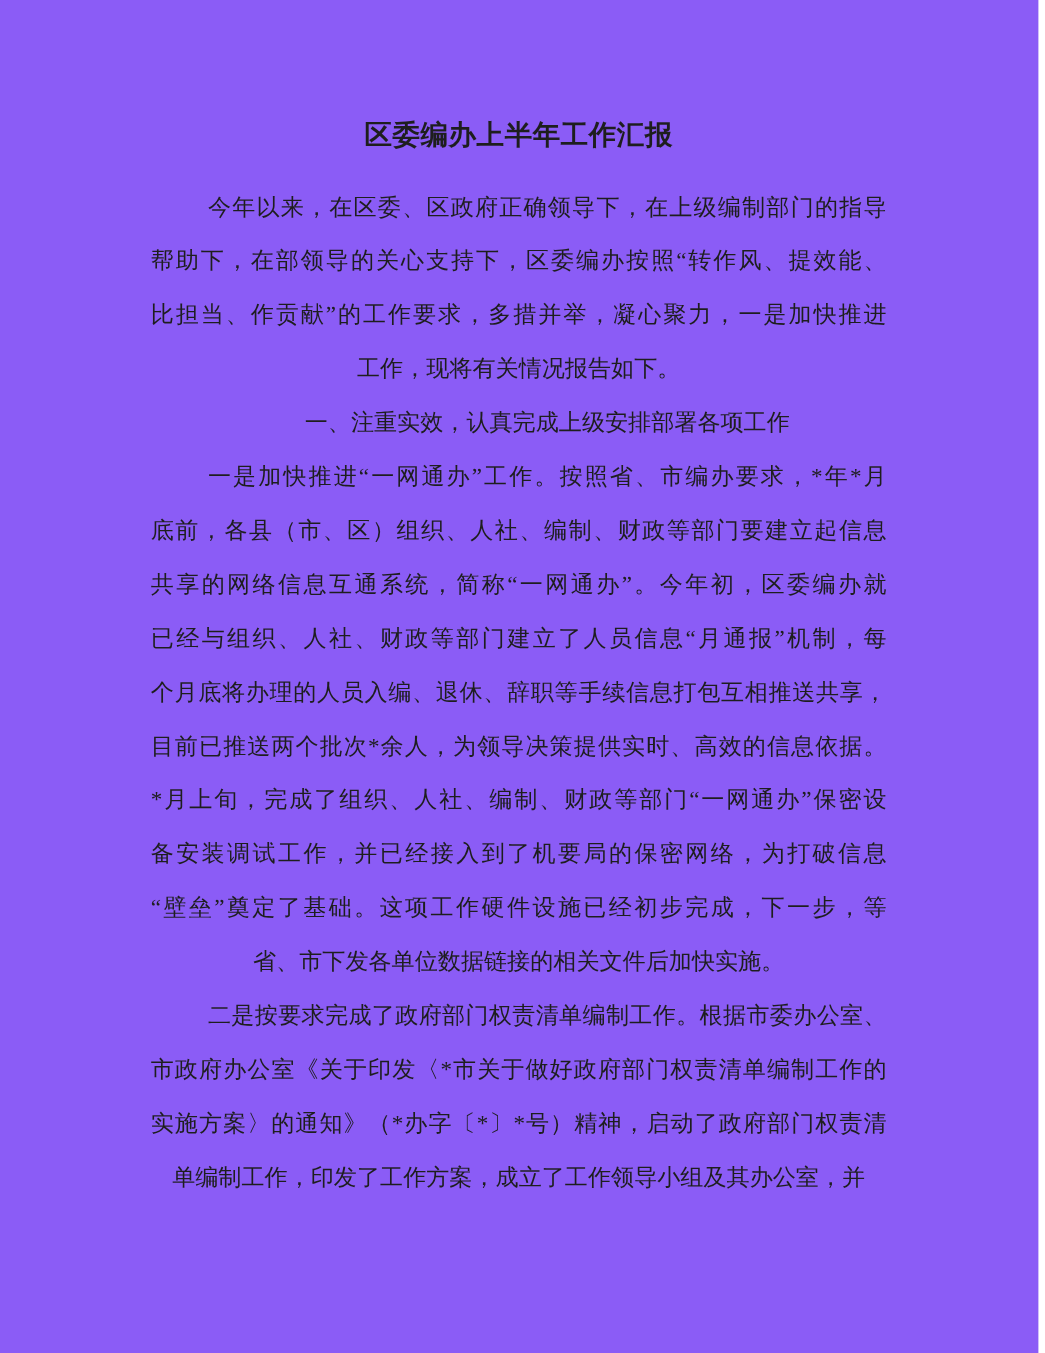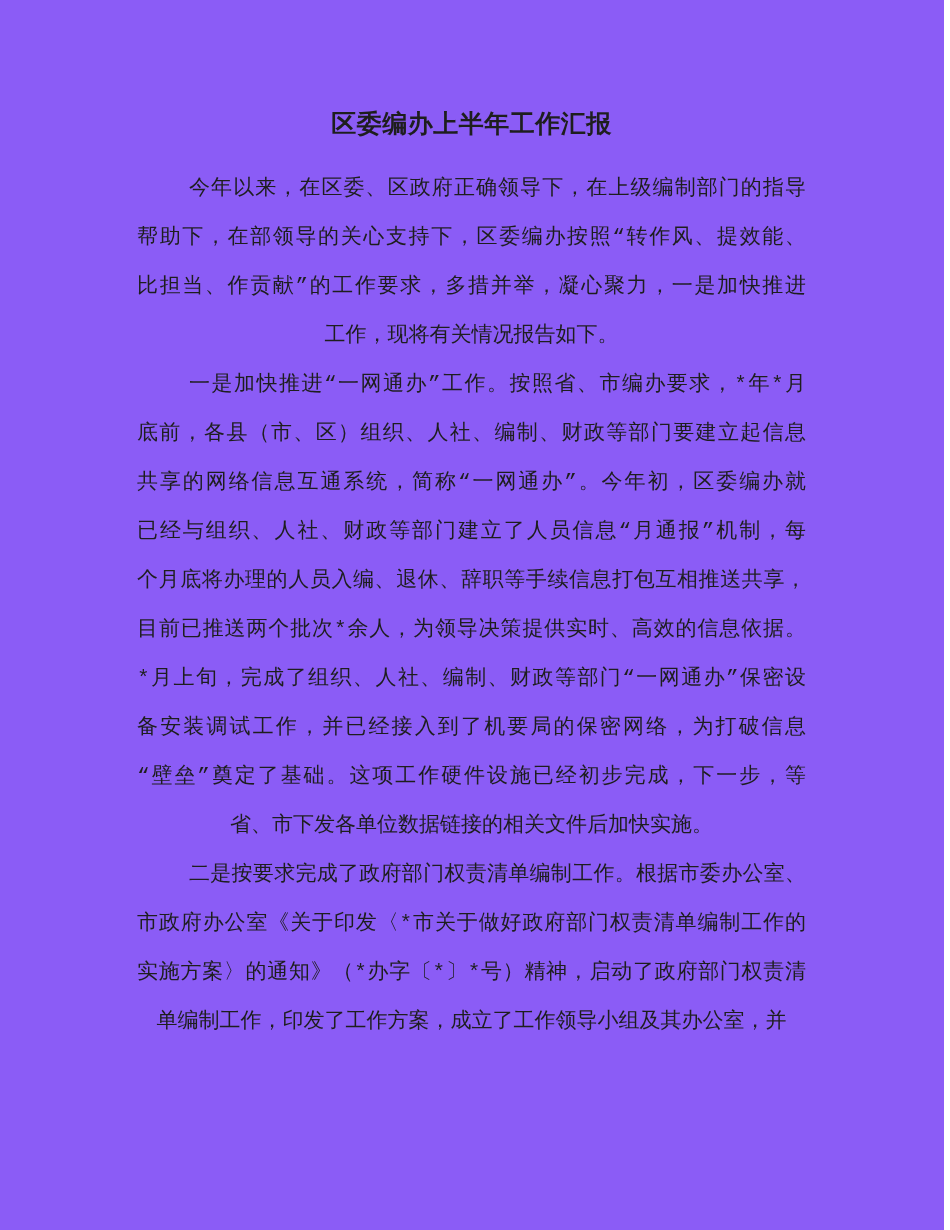--- a/index.html
+++ b/index.html
@@ -27,21 +27,20 @@
     line-height: 46px;
     height: 46px;
     text-align: center;
     margin-bottom: 17px;
     letter-spacing: 0.5px;
     white-space: nowrap;
   }
   .block {
     margin: 0;
     padding: 0;
-    font-family: Liberation Mono, monospace;
   }
   .line {
     font-size: 21px;
     line-height: 49px;
     height: 49px;
     overflow: hidden;
     text-align: center;
     white-space: nowrap;
   }
   .line.justify {
@@ -58,20 +57,23 @@
 <body>
 
 <div class="page">
     <div class="doc-title">区委编办上半年工作汇报</div>
     <div class="block paragraph">
       <div class="line indent justify">今年以来，在区委、区政府正确领导下，在上级编制部门的指导</div>
       <div class="line justify">帮助下，在部领导的关心支持下，区委编办按照“转作风、提效能、</div>
       <div class="line justify">比担当、作贡献”的工作要求，多措并举，凝心聚力，一是加快推进</div>
       <div class="line">工作，现将有关情况报告如下。</div>
     </div>
+    <div class="block heading">
+      <div class="line indent">一、注重实效，认真完成上级安排部署各项工作</div>
+    </div>
     <div class="block paragraph">
       <div class="line indent justify">一是加快推进“一网通办”工作。按照省、市编办要求，*年*月</div>
       <div class="line justify">底前，各县（市、区）组织、人社、编制、财政等部门要建立起信息</div>
       <div class="line justify">共享的网络信息互通系统，简称“一网通办”。今年初，区委编办就</div>
       <div class="line justify">已经与组织、人社、财政等部门建立了人员信息“月通报”机制，每</div>
       <div class="line justify">个月底将办理的人员入编、退休、辞职等手续信息打包互相推送共享，</div>
       <div class="line justify">目前已推送两个批次*余人，为领导决策提供实时、高效的信息依据。</div>
       <div class="line justify">*月上旬，完成了组织、人社、编制、财政等部门“一网通办”保密设</div>
       <div class="line justify">备安装调试工作，并已经接入到了机要局的保密网络，为打破信息</div>
       <div class="line justify">“壁垒”奠定了基础。这项工作硬件设施已经初步完成，下一步，等</div>

